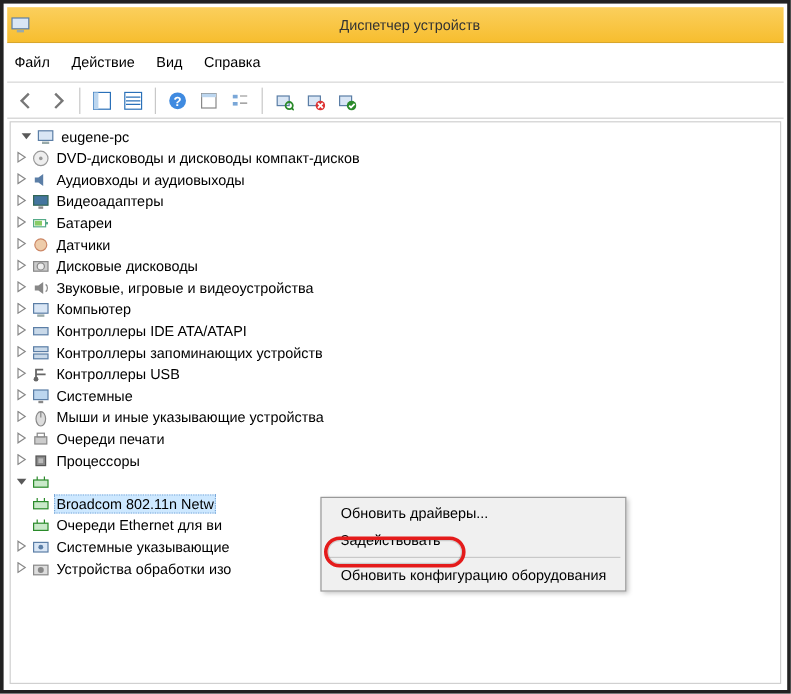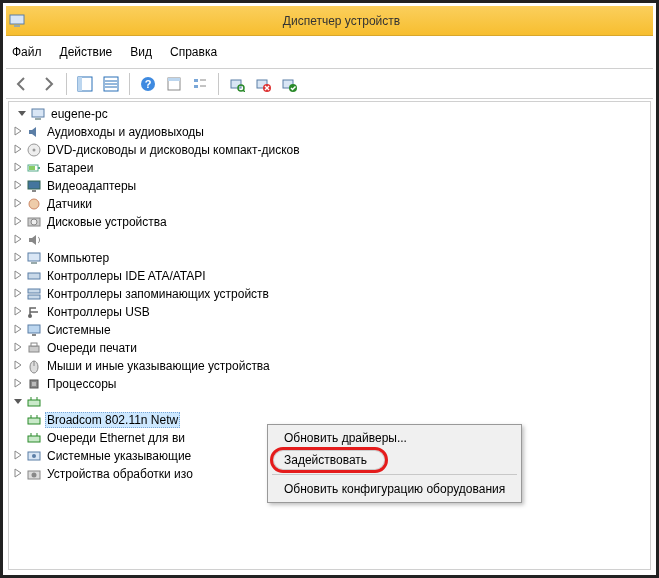--- a/index.html
+++ b/index.html
@@ -141,40 +141,56 @@
         <ul class="root-children" id="cat-list">
             <li>
               <div class="node">
                 <span class="expander">
                   <svg width="10" height="10" viewBox="0 0 10 10">
                     <path d="M2 1 L8 5 L2 9 Z" fill="none" stroke="#888"></path>
                   </svg>
                 </span>
                 <span class="icon">
                   <svg width="16" height="16" viewBox="0 0 16 16">
-                    <path d="M3 6h3l4-3v10l-4-3H3z" fill="#5b7ea6"></path>
-                  </svg>
-                </span>
-                <span class="label">Аудиовходы и аудиовыходы</span>
-              </div>
-            </li>
-            <li>
-              <div class="node">
-                <span class="expander">
-                  <svg width="10" height="10" viewBox="0 0 10 10">
-                    <path d="M2 1 L8 5 L2 9 Z" fill="none" stroke="#888"></path>
-                  </svg>
-                </span>
-                <span class="icon">
-                  <svg width="16" height="16" viewBox="0 0 16 16">
                     <circle cx="8" cy="8" r="6" fill="#eee" stroke="#999"></circle>
                     <circle cx="8" cy="8" r="1.5" fill="#999"></circle>
                   </svg>
                 </span>
                 <span class="label">DVD-дисководы и дисководы компакт-дисков</span>
+              </div>
+            </li>
+            <li>
+              <div class="node">
+                <span class="expander">
+                  <svg width="10" height="10" viewBox="0 0 10 10">
+                    <path d="M2 1 L8 5 L2 9 Z" fill="none" stroke="#888"></path>
+                  </svg>
+                </span>
+                <span class="icon">
+                  <svg width="16" height="16" viewBox="0 0 16 16">
+                    <path d="M3 6h3l4-3v10l-4-3H3z" fill="#5b7ea6"></path>
+                  </svg>
+                </span>
+                <span class="label">Аудиовходы и аудиовыходы</span>
+              </div>
+            </li>
+            <li>
+              <div class="node">
+                <span class="expander">
+                  <svg width="10" height="10" viewBox="0 0 10 10">
+                    <path d="M2 1 L8 5 L2 9 Z" fill="none" stroke="#888"></path>
+                  </svg>
+                </span>
+                <span class="icon">
+                  <svg width="16" height="16" viewBox="0 0 16 16">
+                    <rect x="2" y="3" width="12" height="8" fill="#44759e" stroke="#365"></rect>
+                    <rect x="6" y="12" width="4" height="2" fill="#888"></rect>
+                  </svg>
+                </span>
+                <span class="label">Видеоадаптеры</span>
               </div>
             </li>
             <li>
               <div class="node">
                 <span class="expander">
                   <svg width="10" height="10" viewBox="0 0 10 10">
                     <path d="M2 1 L8 5 L2 9 Z" fill="none" stroke="#888"></path>
                   </svg>
                 </span>
                 <span class="icon">
@@ -189,71 +205,56 @@
             </li>
             <li>
               <div class="node">
                 <span class="expander">
                   <svg width="10" height="10" viewBox="0 0 10 10">
                     <path d="M2 1 L8 5 L2 9 Z" fill="none" stroke="#888"></path>
                   </svg>
                 </span>
                 <span class="icon">
                   <svg width="16" height="16" viewBox="0 0 16 16">
-                    <rect x="2" y="3" width="12" height="8" fill="#44759e" stroke="#365"></rect>
-                    <rect x="6" y="12" width="4" height="2" fill="#888"></rect>
-                  </svg>
-                </span>
-                <span class="label">Видеоадаптеры</span>
-              </div>
-            </li>
-            <li>
-              <div class="node">
-                <span class="expander">
-                  <svg width="10" height="10" viewBox="0 0 10 10">
-                    <path d="M2 1 L8 5 L2 9 Z" fill="none" stroke="#888"></path>
-                  </svg>
-                </span>
-                <span class="icon">
-                  <svg width="16" height="16" viewBox="0 0 16 16">
                     <circle cx="8" cy="8" r="5" fill="#eca" stroke="#c86"></circle>
                   </svg>
                 </span>
                 <span class="label">Датчики</span>
               </div>
             </li>
             <li>
               <div class="node">
                 <span class="expander">
                   <svg width="10" height="10" viewBox="0 0 10 10">
                     <path d="M2 1 L8 5 L2 9 Z" fill="none" stroke="#888"></path>
                   </svg>
                 </span>
                 <span class="icon">
                   <svg width="16" height="16" viewBox="0 0 16 16">
                     <rect x="2" y="4" width="12" height="8" fill="#ccc" stroke="#888"></rect>
                     <circle cx="8" cy="8" r="3" fill="#eee" stroke="#888"></circle>
                   </svg>
                 </span>
-                <span class="label">Дисковые устройства</span>
+                <span class="label">Дисковые дисководы</span>
               </div>
             </li>
             <li>
               <div class="node">
                 <span class="expander">
                   <svg width="10" height="10" viewBox="0 0 10 10">
                     <path d="M2 1 L8 5 L2 9 Z" fill="none" stroke="#888"></path>
                   </svg>
                 </span>
                 <span class="icon">
                   <svg width="16" height="16" viewBox="0 0 16 16">
                     <path d="M3 6h3l4-3v10l-4-3H3z" fill="#888"></path>
                     <path d="M12 5c2 1 2 5 0 6" fill="none" stroke="#888"></path>
                   </svg>
                 </span>
+                <span class="label">Звуковые, игровые и видеоустройства</span>
               </div>
             </li>
             <li>
               <div class="node">
                 <span class="expander">
                   <svg width="10" height="10" viewBox="0 0 10 10">
                     <path d="M2 1 L8 5 L2 9 Z" fill="none" stroke="#888"></path>
                   </svg>
                 </span>
                 <span class="icon">
@@ -330,41 +331,41 @@
             </li>
             <li>
               <div class="node">
                 <span class="expander">
                   <svg width="10" height="10" viewBox="0 0 10 10">
                     <path d="M2 1 L8 5 L2 9 Z" fill="none" stroke="#888"></path>
                   </svg>
                 </span>
                 <span class="icon">
                   <svg width="16" height="16" viewBox="0 0 16 16">
+                    <ellipse cx="8" cy="9" rx="4" ry="6" fill="#ddd" stroke="#888"></ellipse>
+                    <line x1="8" y1="3" x2="8" y2="8" stroke="#888"></line>
+                  </svg>
+                </span>
+                <span class="label">Мыши и иные указывающие устройства</span>
+              </div>
+            </li>
+            <li>
+              <div class="node">
+                <span class="expander">
+                  <svg width="10" height="10" viewBox="0 0 10 10">
+                    <path d="M2 1 L8 5 L2 9 Z" fill="none" stroke="#888"></path>
+                  </svg>
+                </span>
+                <span class="icon">
+                  <svg width="16" height="16" viewBox="0 0 16 16">
                     <rect x="3" y="6" width="10" height="6" fill="#ccc" stroke="#888"></rect>
                     <rect x="5" y="3" width="6" height="3" fill="#fff" stroke="#888"></rect>
                   </svg>
                 </span>
                 <span class="label">Очереди печати</span>
-              </div>
-            </li>
-            <li>
-              <div class="node">
-                <span class="expander">
-                  <svg width="10" height="10" viewBox="0 0 10 10">
-                    <path d="M2 1 L8 5 L2 9 Z" fill="none" stroke="#888"></path>
-                  </svg>
-                </span>
-                <span class="icon">
-                  <svg width="16" height="16" viewBox="0 0 16 16">
-                    <ellipse cx="8" cy="9" rx="4" ry="6" fill="#ddd" stroke="#888"></ellipse>
-                    <line x1="8" y1="3" x2="8" y2="8" stroke="#888"></line>
-                  </svg>
-                </span>
-                <span class="label">Мыши и иные указывающие устройства</span>
               </div>
             </li>
             <li>
               <div class="node">
                 <span class="expander">
                   <svg width="10" height="10" viewBox="0 0 10 10">
                     <path d="M2 1 L8 5 L2 9 Z" fill="none" stroke="#888"></path>
                   </svg>
                 </span>
                 <span class="icon">
@@ -449,21 +450,21 @@
                     <circle cx="8" cy="9" r="2.5" fill="#888"></circle>
                   </svg>
                 </span>
                 <span class="label">Устройства обработки изо</span>
               </div>
             </li>
           </ul>
       </li>
     </ul>
 
-    <div class="context-menu" style="left:258px; top:322px;">
+    <div class="context-menu" style="left:258px; top:312px;">
       <div class="cm-item">Обновить драйверы...</div>
       <div class="cm-item">Задействовать</div>
       <div class="cm-sep"></div>
       <div class="cm-item">Обновить конфигурацию оборудования</div>
     </div>
     <div class="highlight-ring" style="left:261px; top:345px; width:118px; height:26px;"></div>
   </div>
 </div>
 
 </body></html>

